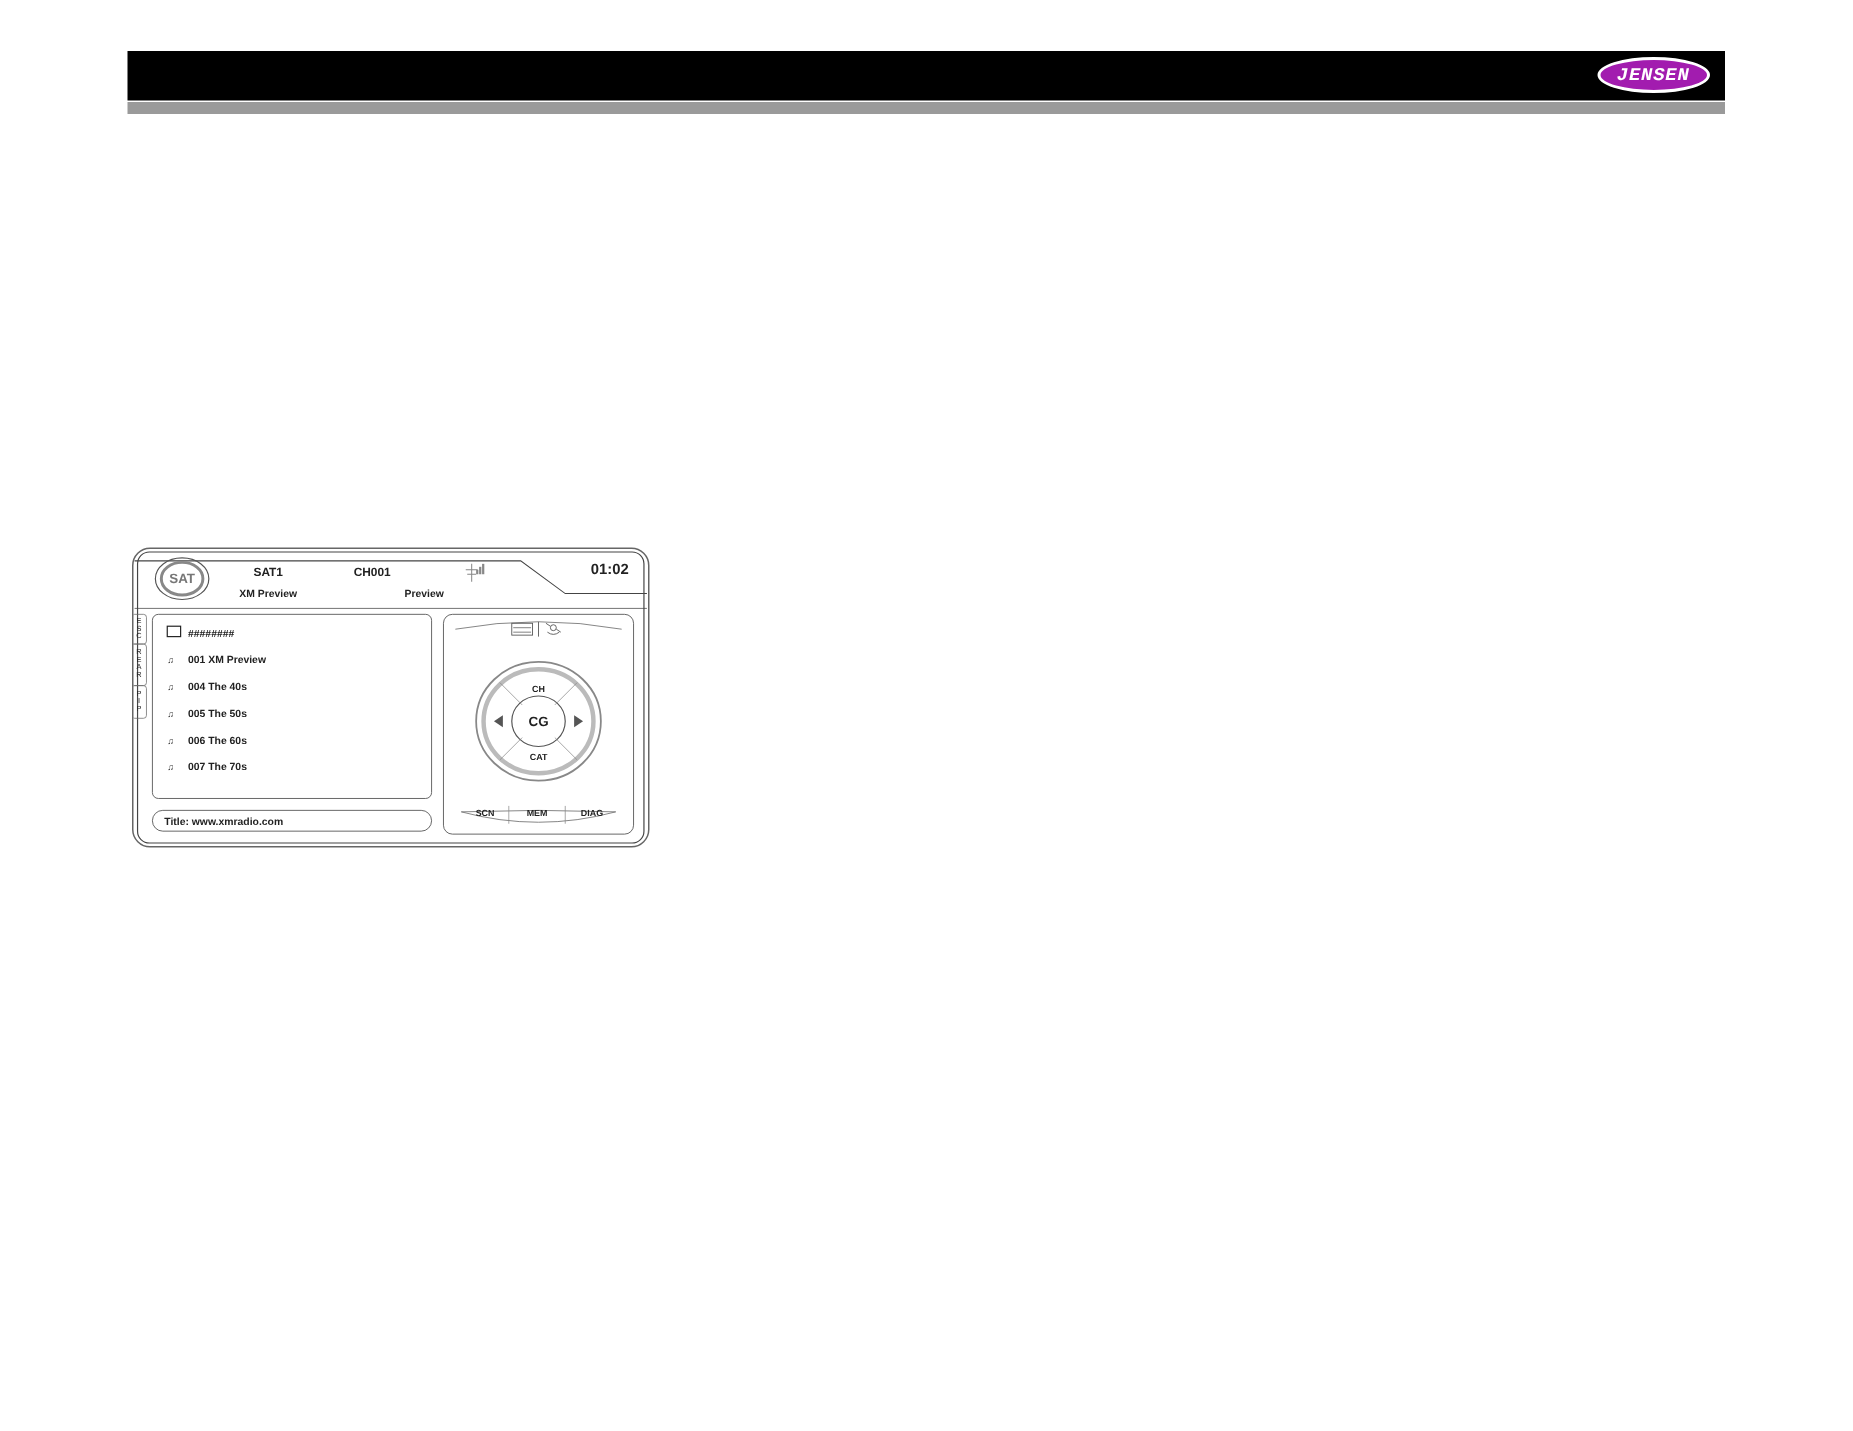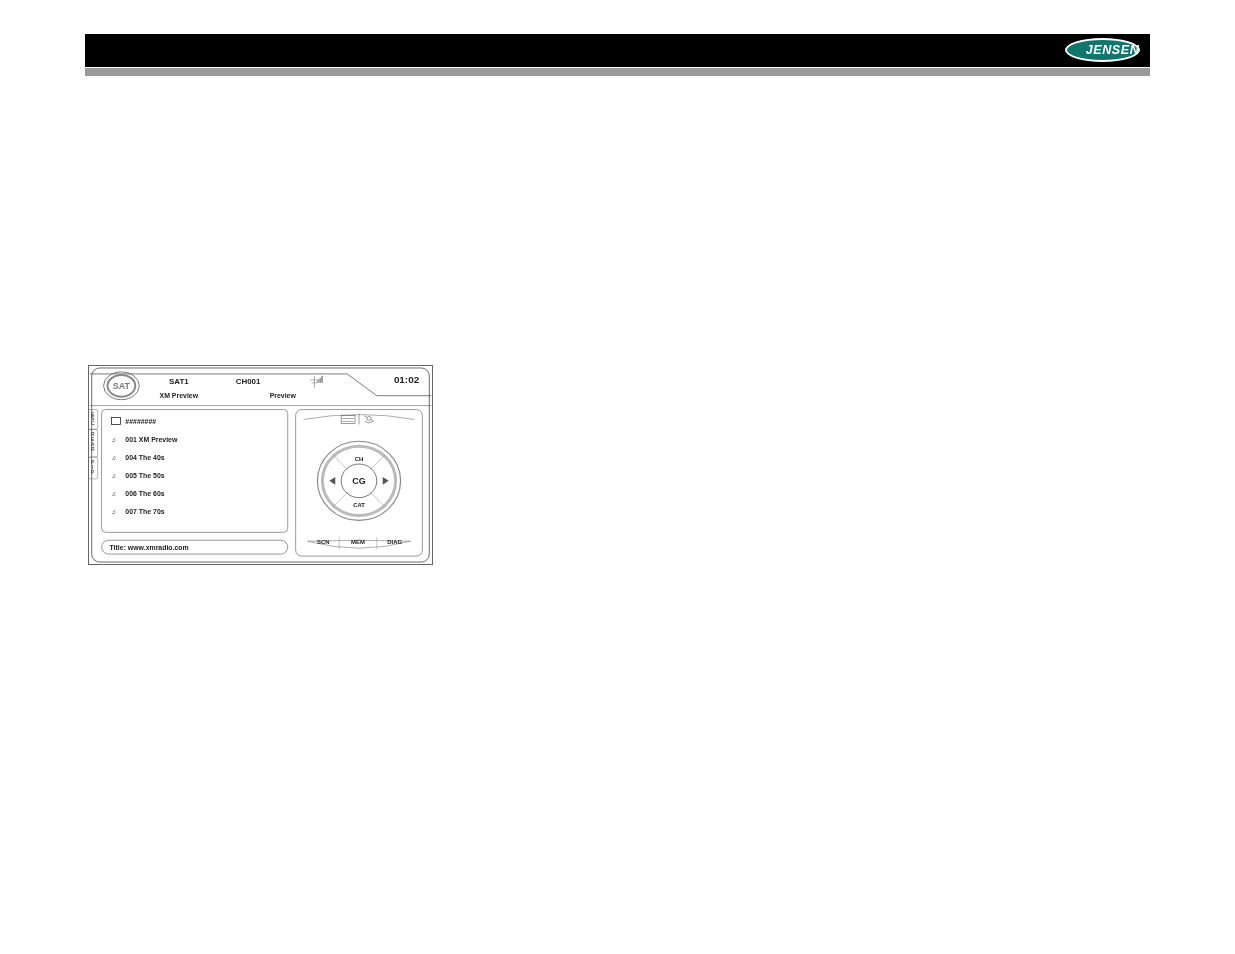--- a/index.html
+++ b/index.html
@@ -4,25 +4,25 @@
 <style>
   * { box-sizing: border-box; margin: 0; padding: 0; }
   html, body { width: 1235px; height: 954px; background: #fff; font-family: Arial, Helvetica, sans-serif; }
 
   .page { width: 1235px; height: 954px; position: relative; }
 
   .header-black { position: absolute; left: 85px; right: 85px; top: 34px; height: 33px; background: #000; }
   .header-gray  { position: absolute; left: 85px; right: 85px; top: 68px; height: 8px;  background: #9a9a9a; }
 
   .brand-badge { position: absolute; right: 95px; top: 38px; width: 75px; height: 24px; }
-  .brand-badge .oval { width: 75px; height: 24px; border: 2px solid #fff; border-radius: 50%/50%; display:flex; align-items:center; justify-content:flex-end; background:#0f766e; }
+  .brand-badge .oval { width: 75px; height: 24px; border: 2px solid #fff; border-radius: 50%/50%; display:flex; align-items:center; justify-content:center; background:#a21caf;font-family:Liberation Mono, monospace; }
   .brand-badge .word { color:#fff; font-size: 12px; font-weight: 700; letter-spacing: 0.5px; transform: scaleX(1.05); font-style: italic; }
 
   
-  .device { position:absolute; left:88px; top:365px; width:345px; height:200px; border:1px solid #666; border-radius:0; background:#fff; }
+  .device { position:absolute; left:88px; top:365px; width:345px; height:200px; border:1px solid #666; border-radius:12px; background:#fff; }
   .device svg { width:100%; height:100%; display:block; }
 
   .v { font: 700 8px Arial; fill:#222; }
   .vs { font: 700 7px Arial; fill:#222; }
   .vt { font: 700 6px Arial; fill:#222; }
   .vtt { font: 6px Arial; fill:#222; }
 </style>
 </head>
 <body>
 

